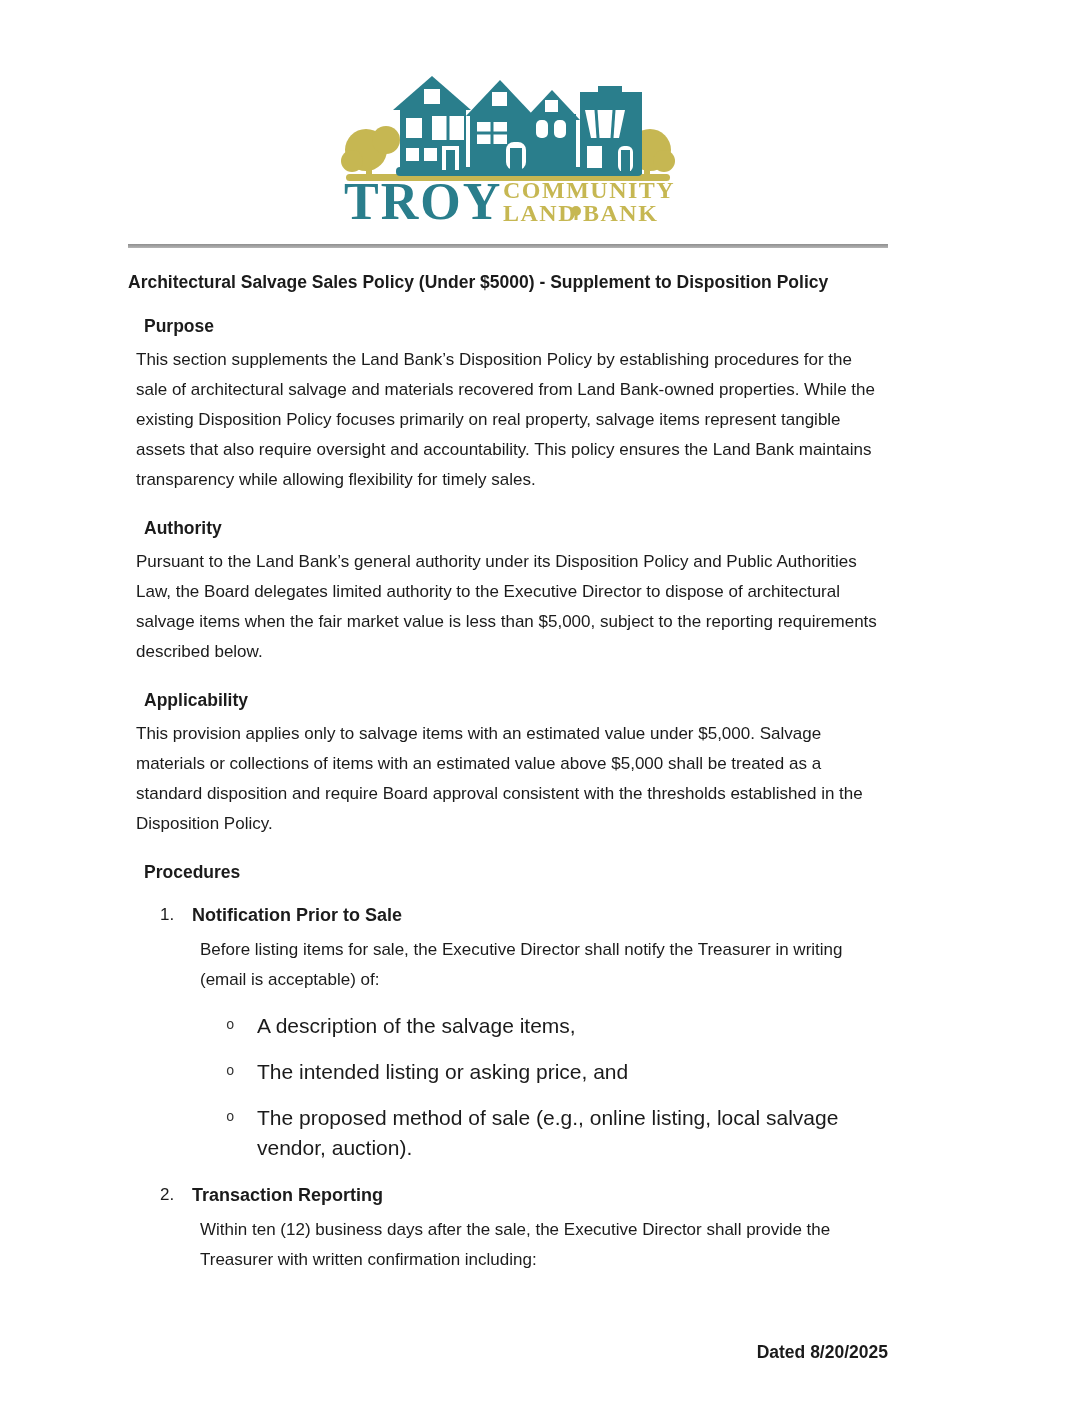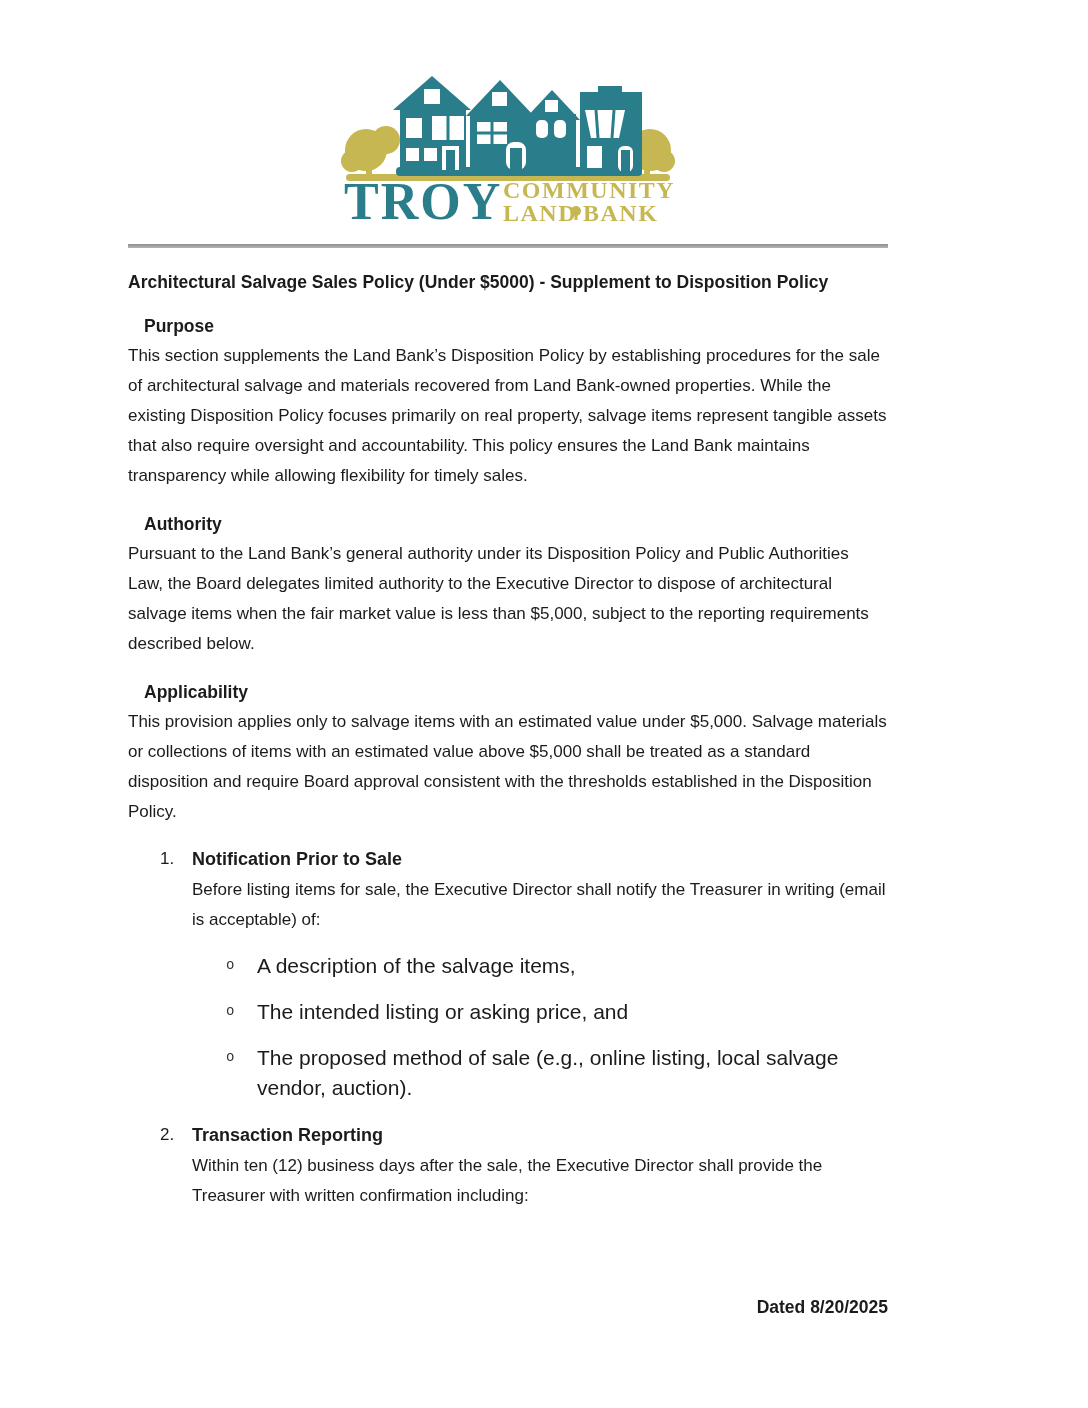--- a/index.html
+++ b/index.html
@@ -38,21 +38,21 @@
     font-size: 17.5px;
     font-weight: bold;
     line-height: 22px;
     margin-top: 22px;
     margin-bottom: 4px;
     margin-left: 16px;
   }
   .para {
     font-size: 17px;
     line-height: 30px;
-    margin: 0;
+    margin: 8px;
   }
   .procedures-list { margin-top: 18px; }
   .proc-item {
     display: flex;
     padding-left: 32px;
     margin-top: 20px;
   }
   .proc-num {
     width: 32px;
     flex-shrink: 0;
@@ -83,21 +83,21 @@
   }
   .sub-text {
     flex: 1;
     font-size: 21px;
     line-height: 30px;
   }
   .doc-footer {
     text-align: right;
     font-size: 17.5px;
     font-weight: bold;
-    margin-top: 86px;
+    margin-top: 59px;
   }
   .logo-text-troy {
     font-family: "Liberation Serif", serif;
     font-weight: bold;
     letter-spacing: 2px;
   }
   .logo-text-sub {
     font-family: "Liberation Serif", serif;
     font-weight: bold;
     letter-spacing: 1.5px;
@@ -188,20 +188,21 @@
     <div class="section-heading">Authority</div>
     <p class="para">Pursuant to the Land Bank’s general authority under its Disposition Policy and Public Authorities Law, the Board delegates limited authority to the Executive Director to dispose of architectural salvage items when the fair market value is less than $5,000, subject to the reporting requirements described below.</p>
   </div>
 
   <div>
     <div class="section-heading">Applicability</div>
     <p class="para">This provision applies only to salvage items with an estimated value under $5,000. Salvage materials or collections of items with an estimated value above $5,000 shall be treated as a standard disposition and require Board approval consistent with the thresholds established in the Disposition Policy.</p>
   </div>
 
   <div>
+    <div class="section-heading">Procedures</div>
 
     <div class="procedures-list">
 
       <div class="proc-item">
         <div class="proc-num">1.</div>
         <div class="proc-body">
           <div class="proc-title">Notification Prior to Sale</div>
           <p class="para">Before listing items for sale, the Executive Director shall notify the Treasurer in writing (email is acceptable) of:</p>
 
           <div class="sub-bullets">

